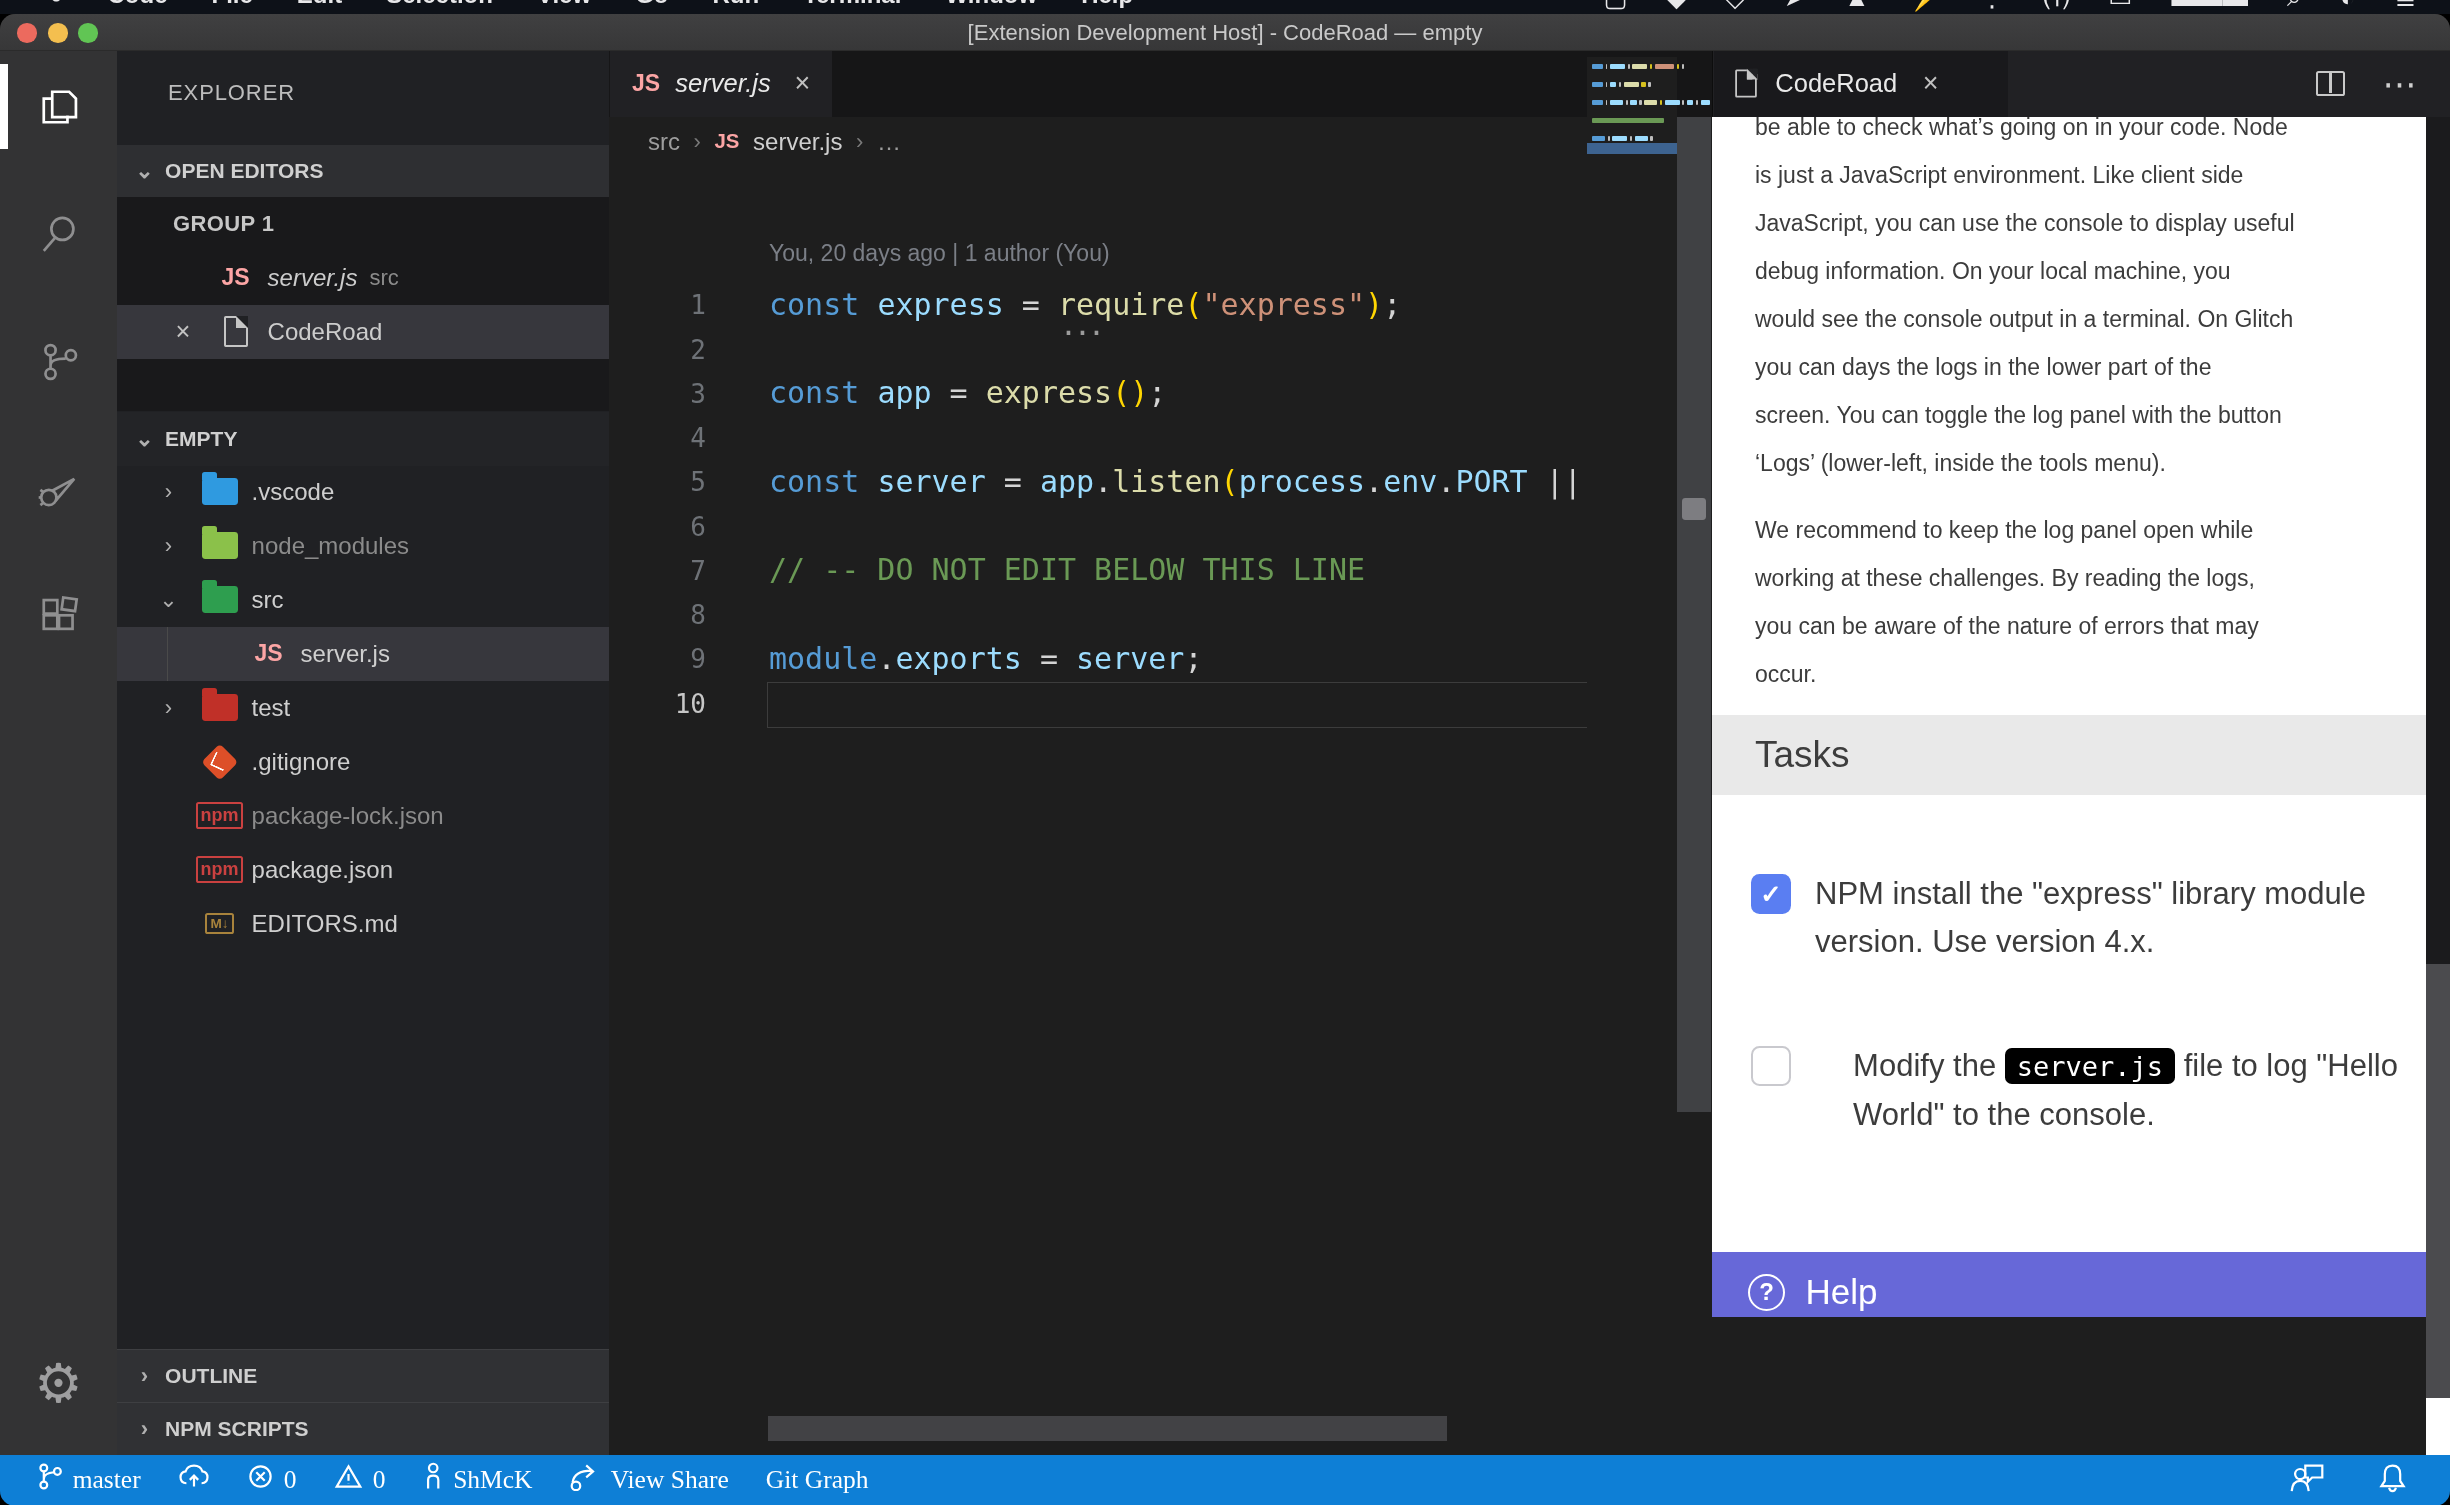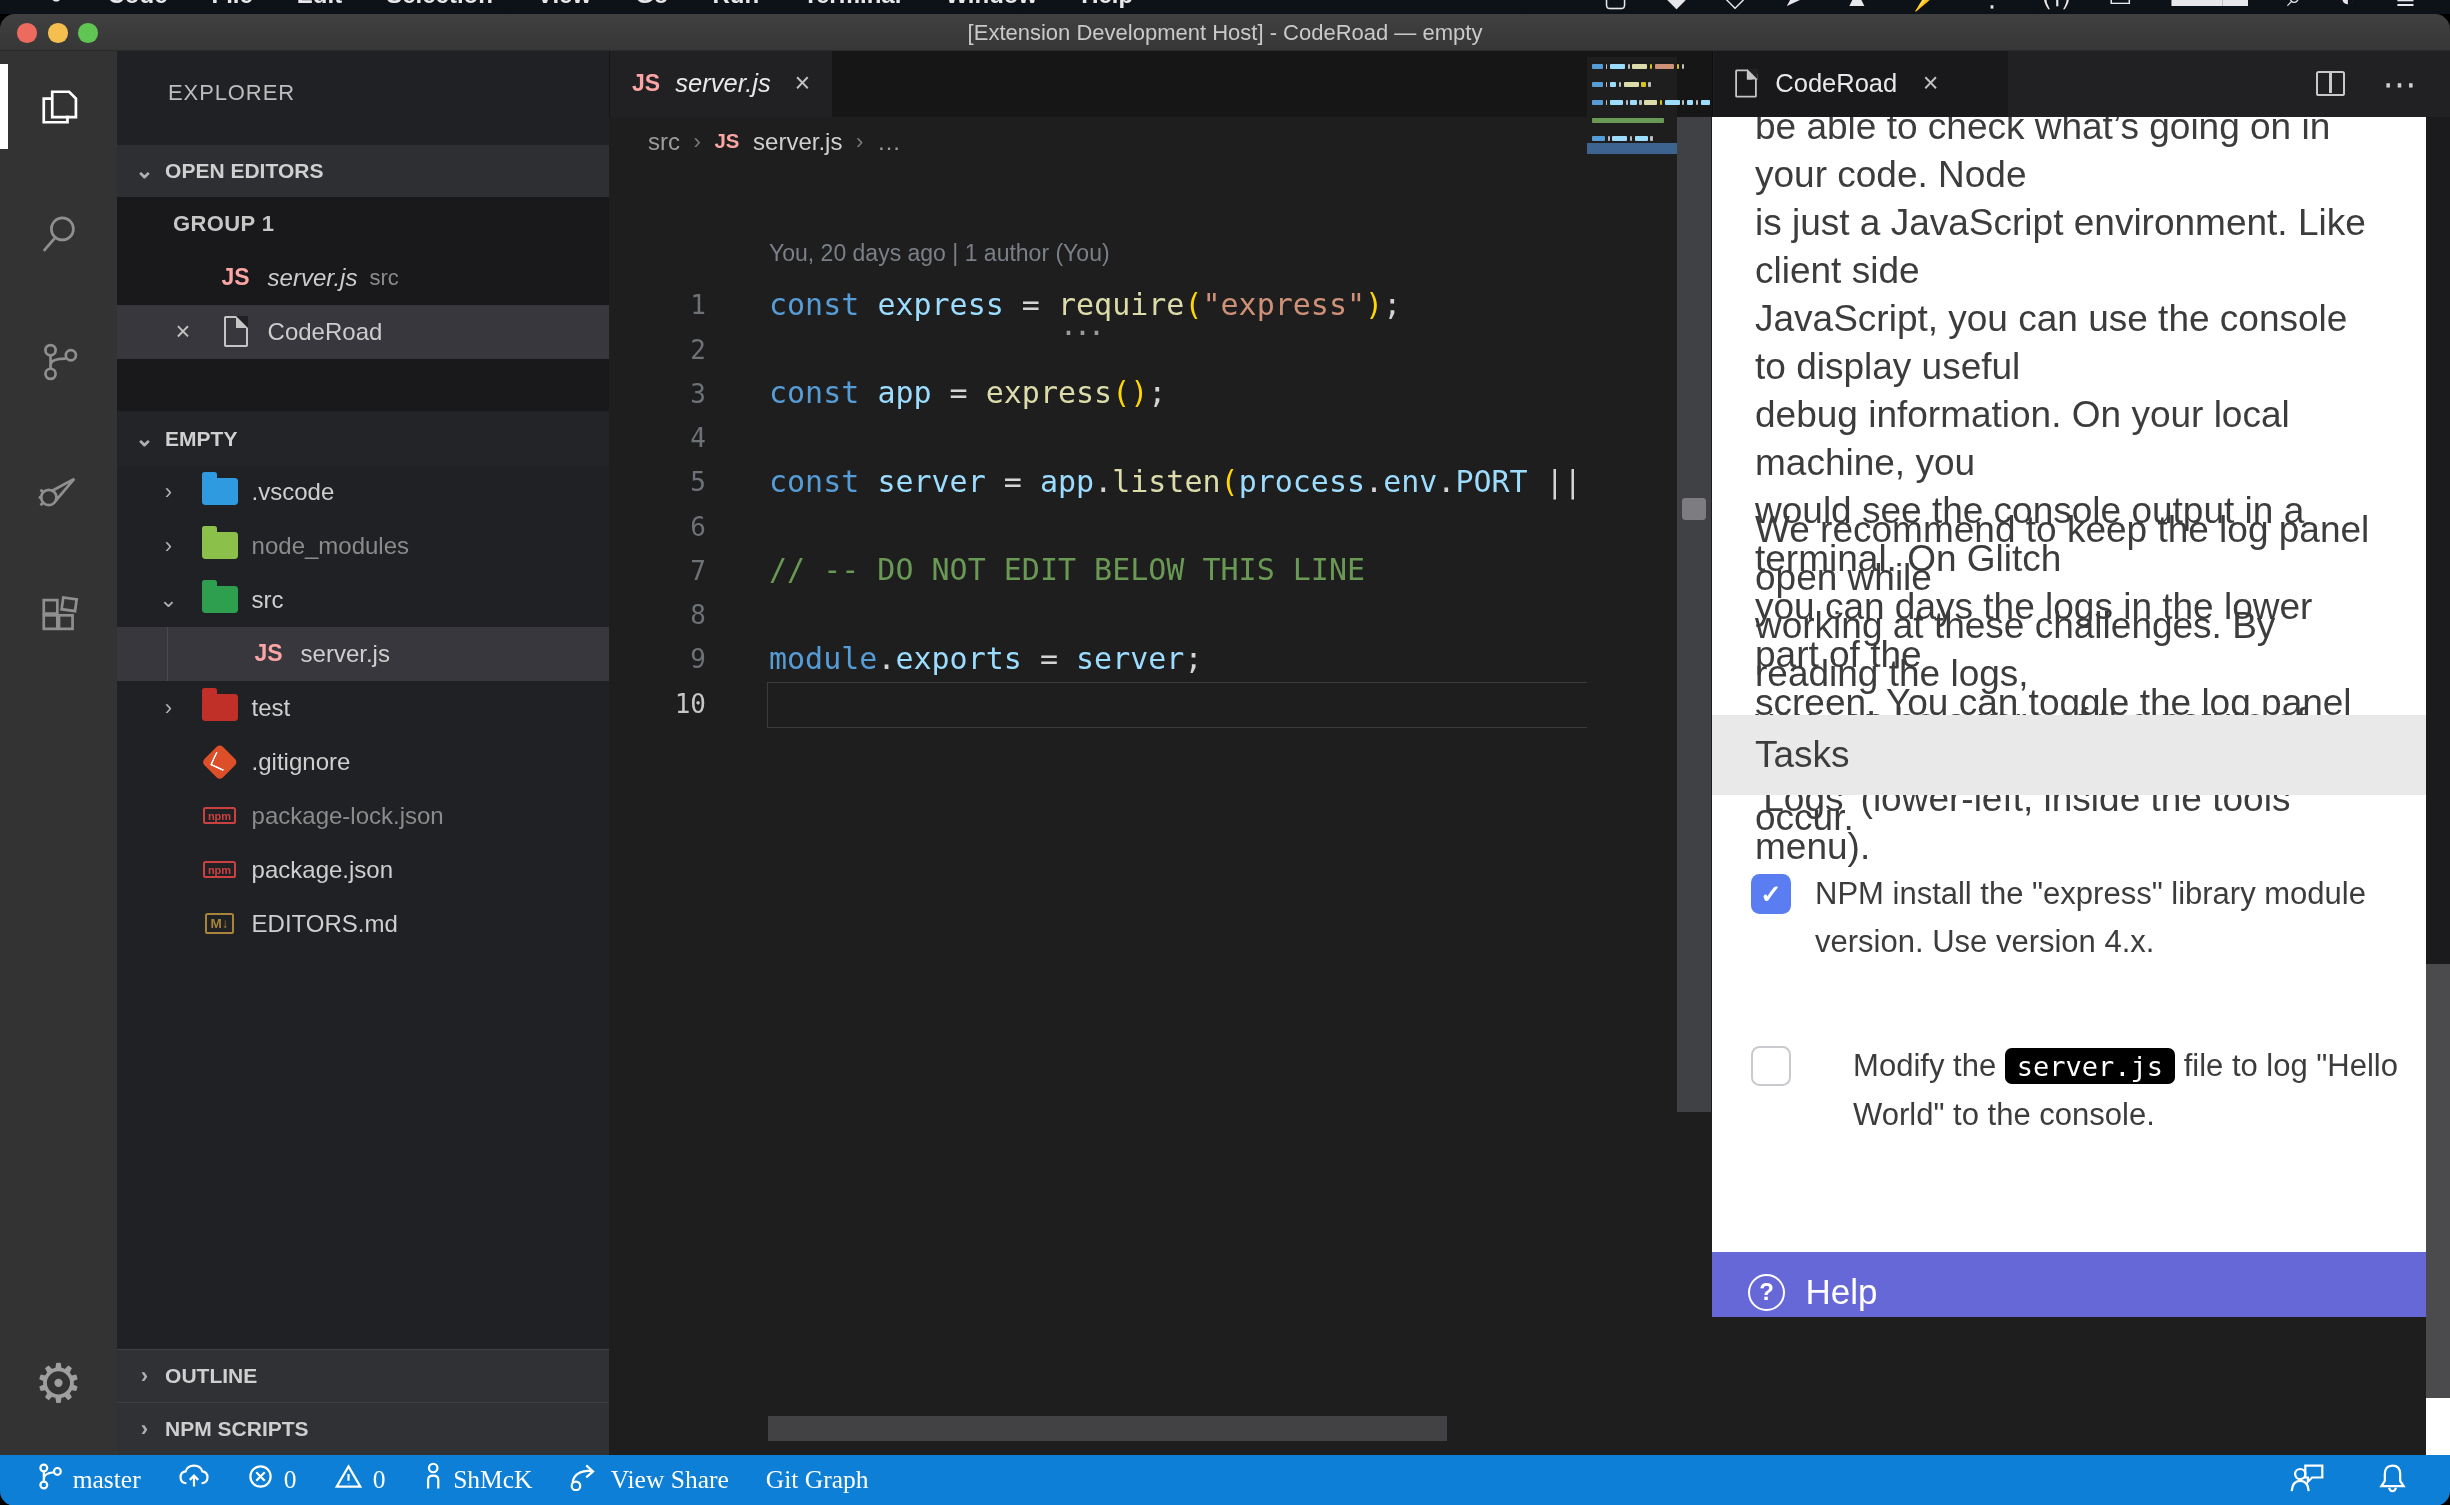--- a/index.html
+++ b/index.html
@@ -61,21 +61,21 @@
   .lab { margin-left:13.6px; white-space:nowrap; }
   .detail { margin-left:12px; color:#8b8b8b; font-size:22px; }
   .close-x { color:#c3c3c3; font-size:25.5px; width:34px; text-align:center; }
   .sb-bottom { position:absolute; left:0; bottom:0; width:100%; }
   .sb-band { width:100%; height:53px; background:#303134; border-top:0.9px solid #3e3f42;
              display:flex; align-items:center; font-weight:bold; font-size:21px; color:#cfcfcf; }
 
   
   .fico { display:inline-flex; align-items:center; justify-content:center; width:37px; height:37px; margin-left:17px; flex:0 0 37px; }
   .jsbadge { color:#fca5a5; font-weight:bold; font-size:23px; font-family:Liberation Sans, sans-serif;text-align:right; }
-  .npmbadge { border:2.6px solid #ca4140; color:#ca4140; font-size:11px; font-weight:bold;
+  .npmbadge { border:2.6px solid #ca4140; color:#ca4140; font-size:18px; font-weight:bold;
               padding:0.9px 2.6px; border-radius:2.6px; letter-spacing:0; }
   .mdbadge { border:2.6px solid #a8833c; color:#a8833c; font-size:13.6px; font-weight:bold;
              padding:0.9px 3.4px; border-radius:2.6px; }
   .gitbadge { width:25.5px; height:25.5px; background:#dd4f28; transform:rotate(45deg); border-radius:4.3px;
               position:relative; }
   .gitbadge::after{ content:""; position:absolute; inset:5.1px; border-left:2.6px solid #fff; border-bottom:2.6px solid #fff; border-radius:1.7px; transform:rotate(-20deg); }
   .folder { width:36px; height:27px; border-radius:3.4px; position:relative; }
   .folder::before { content:""; position:absolute; left:0; top:-6px; width:15.3px; height:7.7px;
                     background:inherit; border-radius:2.6px 2.6px 0 0; }
   .pageico { width:24px; height:31px; border:2.6px solid #c5c5c5; border-radius:1.7px; position:relative; background:transparent; }
@@ -115,21 +115,21 @@
   
   .panel { position:absolute; left:1712px; top:0; width:738px; height:100%; background:#1e1e1e; }
   .p-tabstrip { position:absolute; left:0; top:0; width:100%; height:66px; background:#212124; border-left:0.9px solid #0d0d0d; }
   .p-tab { position:absolute; left:0.9px; top:0; width:294px; height:66px; background:#19191c;
            display:flex; align-items:center; padding:0 20.4px; gap:17px; }
   .p-tab .tab-label { font-style:normal; }
   .p-actions { position:absolute; right:31px; top:0; height:66px; display:flex; align-items:center; gap:37px; color:#cfcfcf; }
   .split-ico { width:29px; height:25.5px; border:2.6px solid #c9c9c9; border-radius:2.6px; position:relative; }
   .split-ico::after { content:""; position:absolute; left:11px; top:0; width:2.6px; height:20.4px; background:#c9c9c9; }
   .webview { position:absolute; left:0; top:66px; width:714px; height:1200px; background:#fff; overflow:hidden; }
-  .wv-text { position:absolute; left:43px; width:630px; color:#3c3c3c; font-size:37px; line-height:48px; }
+  .wv-text { position:absolute; left:43px; width:630px; color:#3c3c3c; font-size:23px; line-height:48px; }
   .tasksband { position:absolute; left:0; top:598px; width:100%; height:80px; background:#e9e9e9;
                display:flex; align-items:center; }
   .tasksband .t { margin-left:43px; font-size:37px; color:#3d3d3d; }
   .task { position:absolute; left:39px; width:647px; display:flex; gap:24px; }
   .checkbox { flex:0 0 40px; width:40px; height:40px; border-radius:8.5px; margin-top:4.3px; }
   .checkbox.on { background:#5a7ef2; color:#fff; font-size:25.5px; font-weight:bold;
                  display:flex; align-items:center; justify-content:center; }
   .checkbox.off { background:#fff; border:2.6px solid #c9c9ce; }
   .task-text { font-size:31px; line-height:48px; color:#3c3c3c; }
   .chip { font-family:"DejaVu Sans Mono",monospace; background:#000; color:#fff; font-size:27px;

